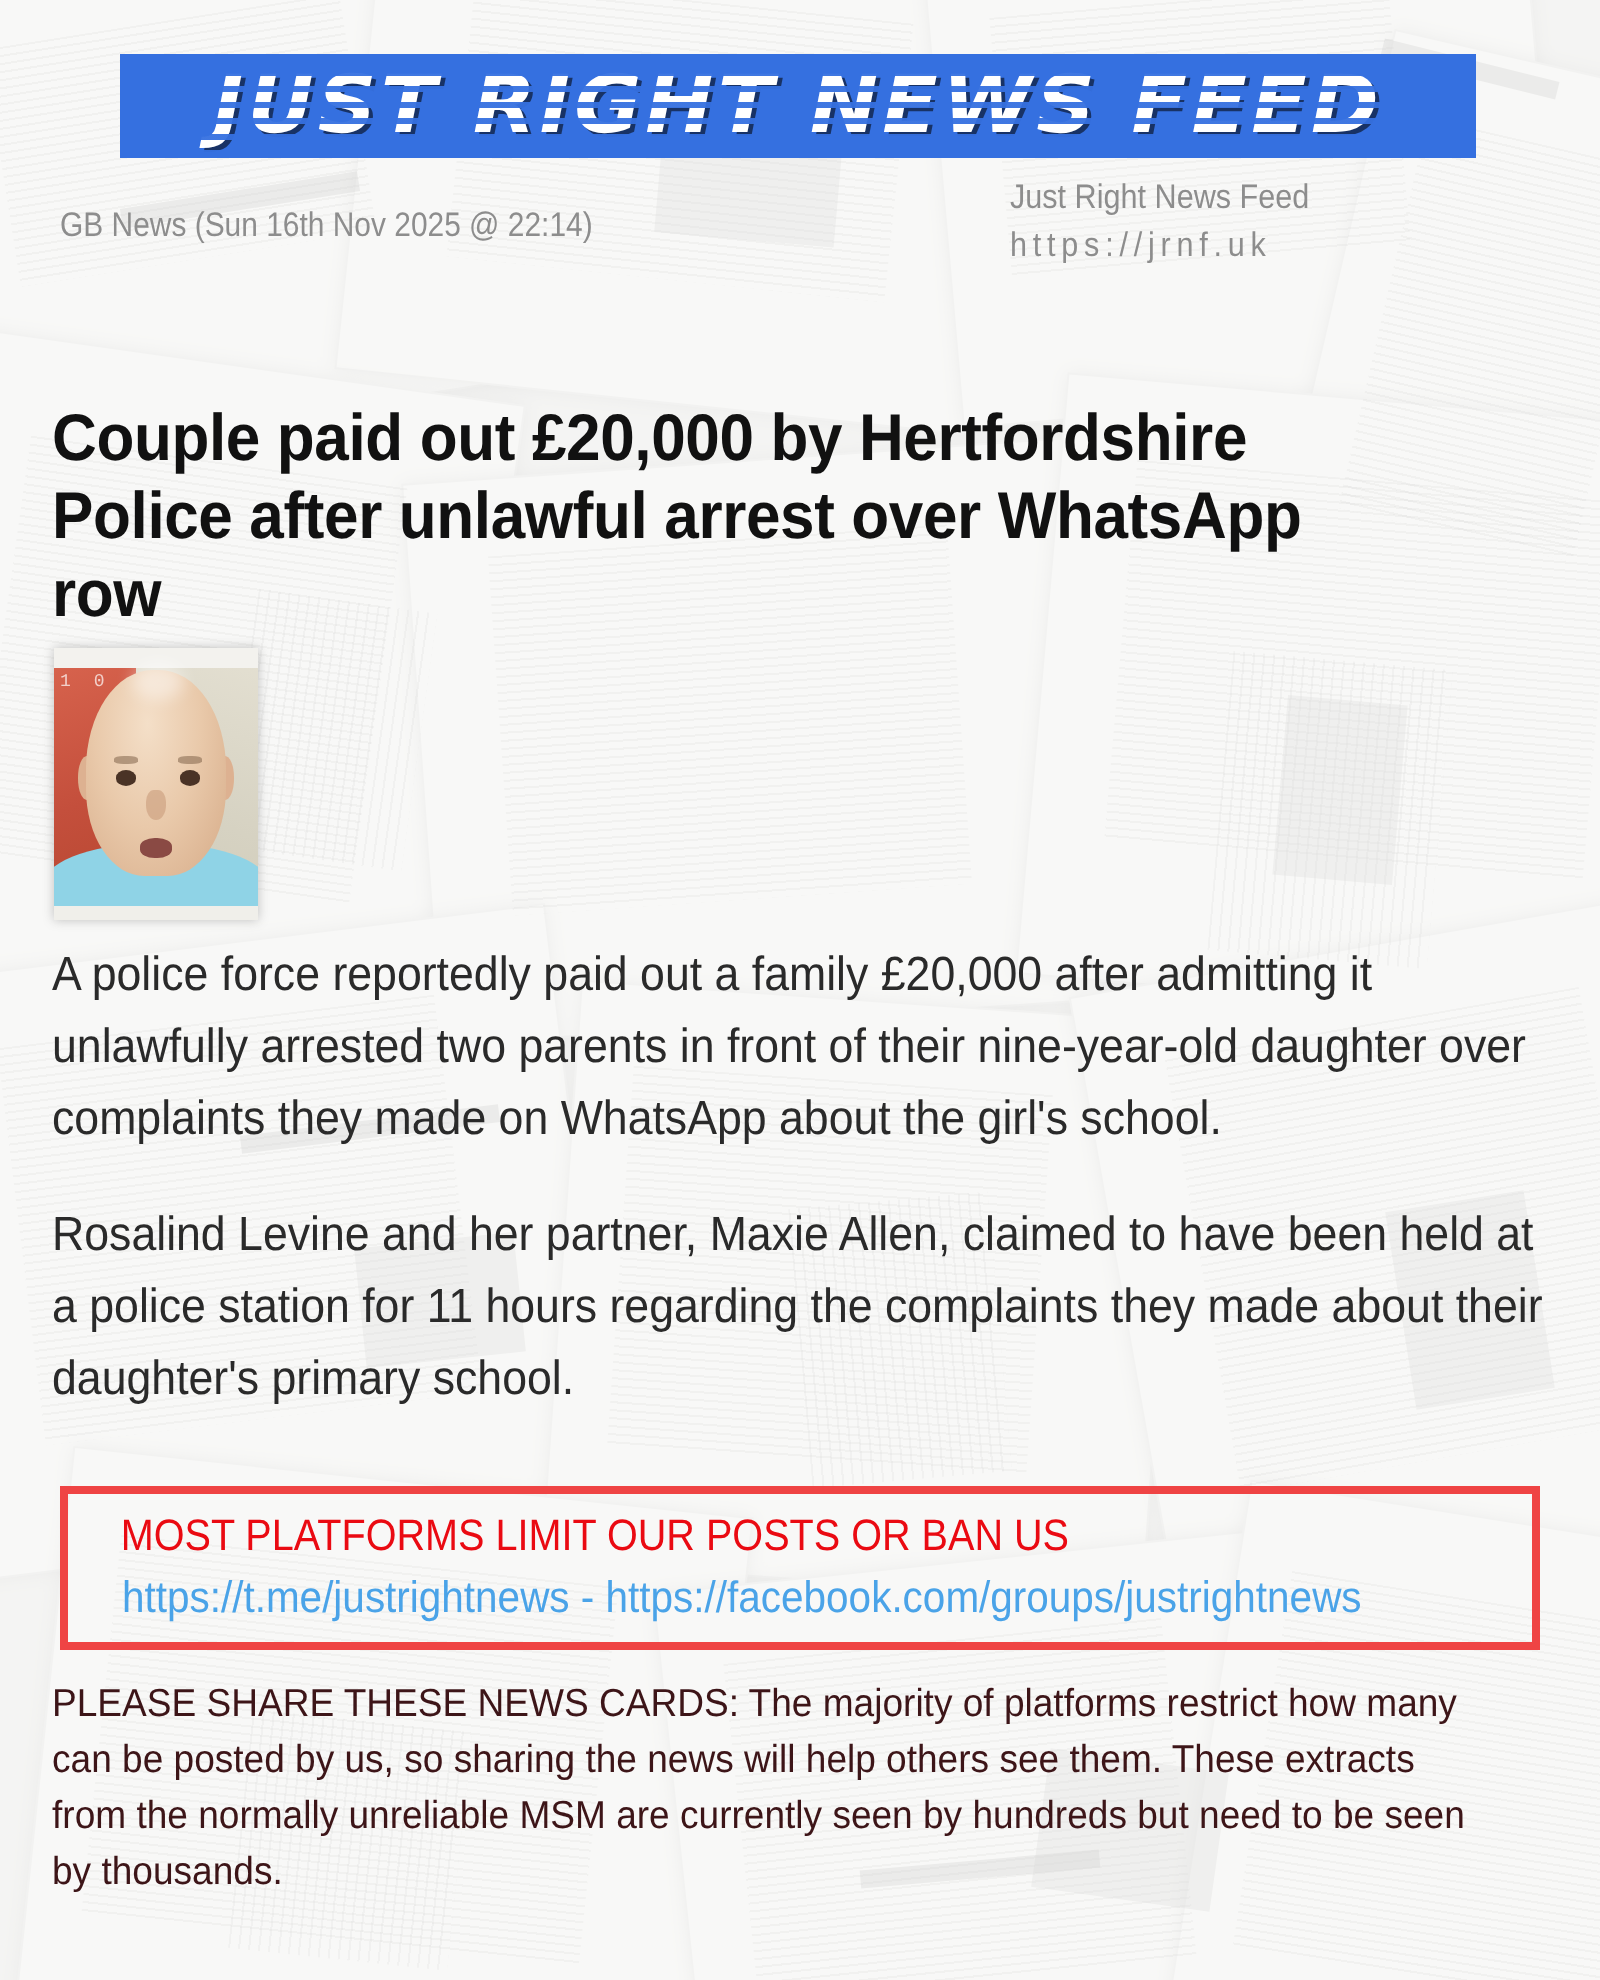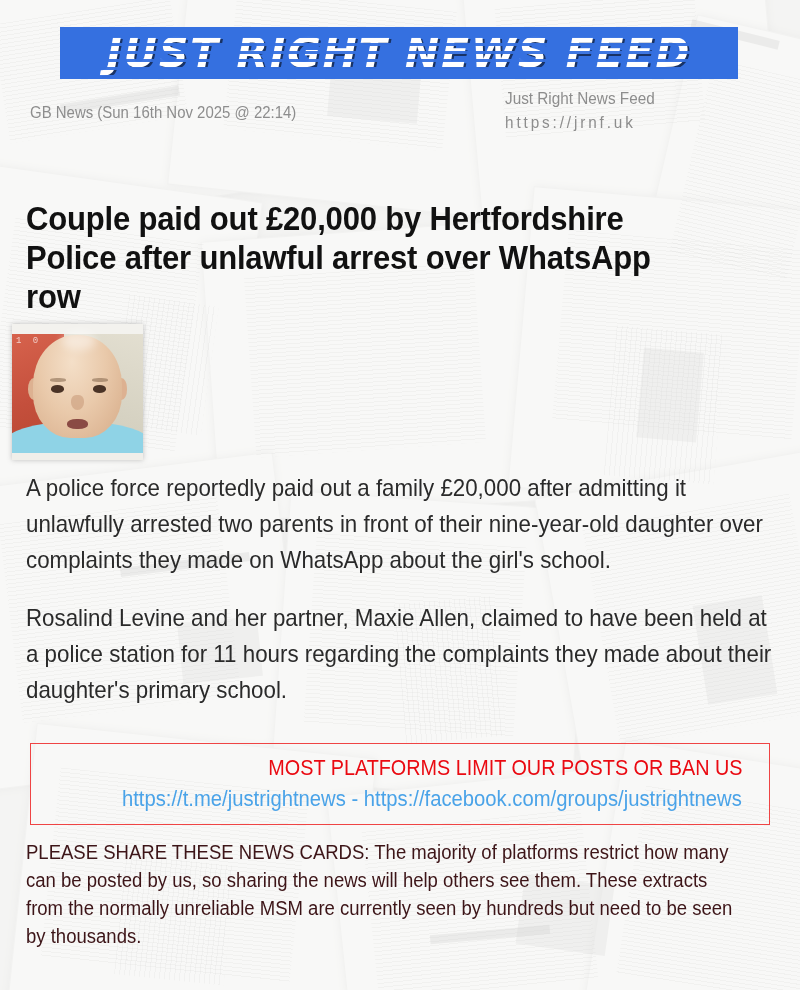--- a/index.html
+++ b/index.html
@@ -181,23 +181,23 @@
     line-height: 39px;
     color: #111111;
     letter-spacing: -0.2px;
     transform: scaleX(0.94);
     transform-origin: left top;
   }
 
   
   .thumb {
     position: absolute;
-    left: 12px;
+    left: 27px;
     top: 324px;
-    width: 131px;
+    width: 102px;
     height: 136px;
     overflow: hidden;
     background: #cdbfae;
     box-shadow: 0 0 5px rgba(120,120,120,0.45);
     text-decoration: underline;
   }
   .thumb .wall-left {
     position: absolute;
     left: 0; top: 0;
     width: 40%; height: 100%;
@@ -334,25 +334,25 @@
   }
 
   
   .notice {
     position: absolute;
     left: 30px;
     top: 743px;
     width: 740px;
     height: 82px;
     box-sizing: border-box;
-    border: 1px solid #ef4444;
+    border: 4px solid #ef4444;
     background: rgba(255,255,255,0.04);
     display: flex;
     flex-direction: column;
-    align-items: flex-end;
+    align-items: flex-start;
     justify-content: center;
   }
   .notice .warn {
     font-size: 22px;
     color: #ea0a12;
     line-height: 30px;
     transform: scaleX(0.90);
     white-space: nowrap;
   }
   .notice .links {

